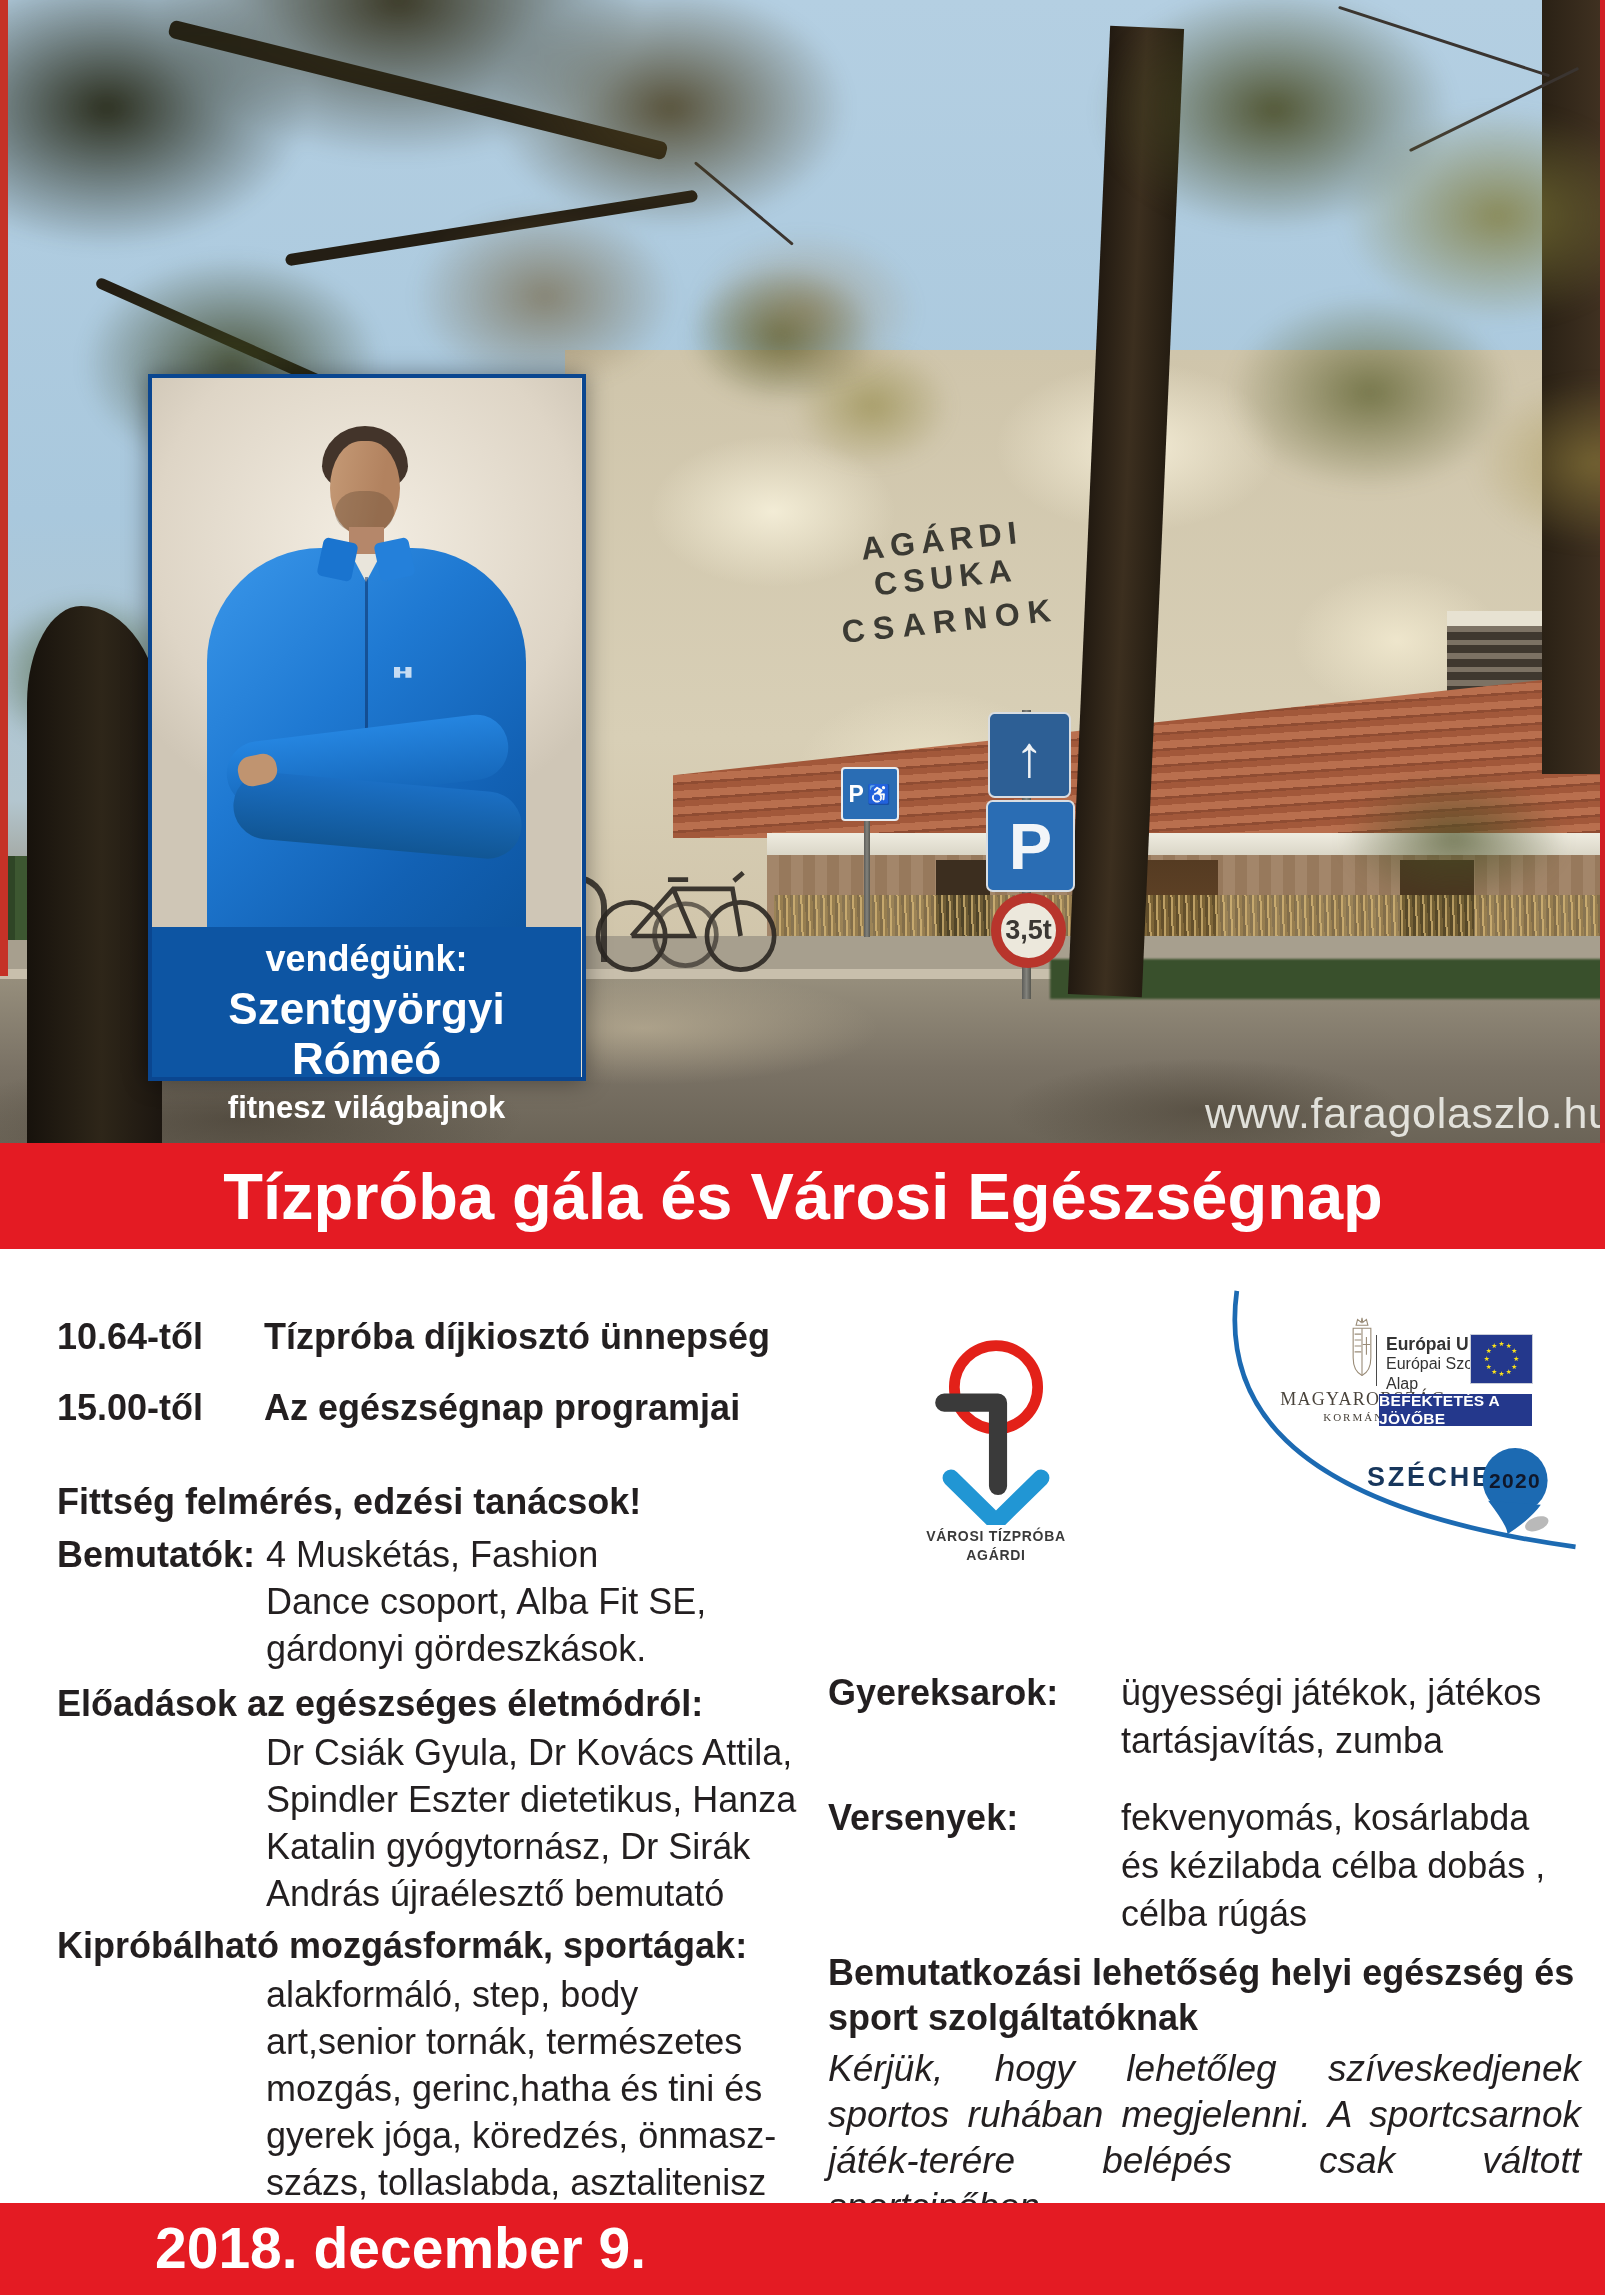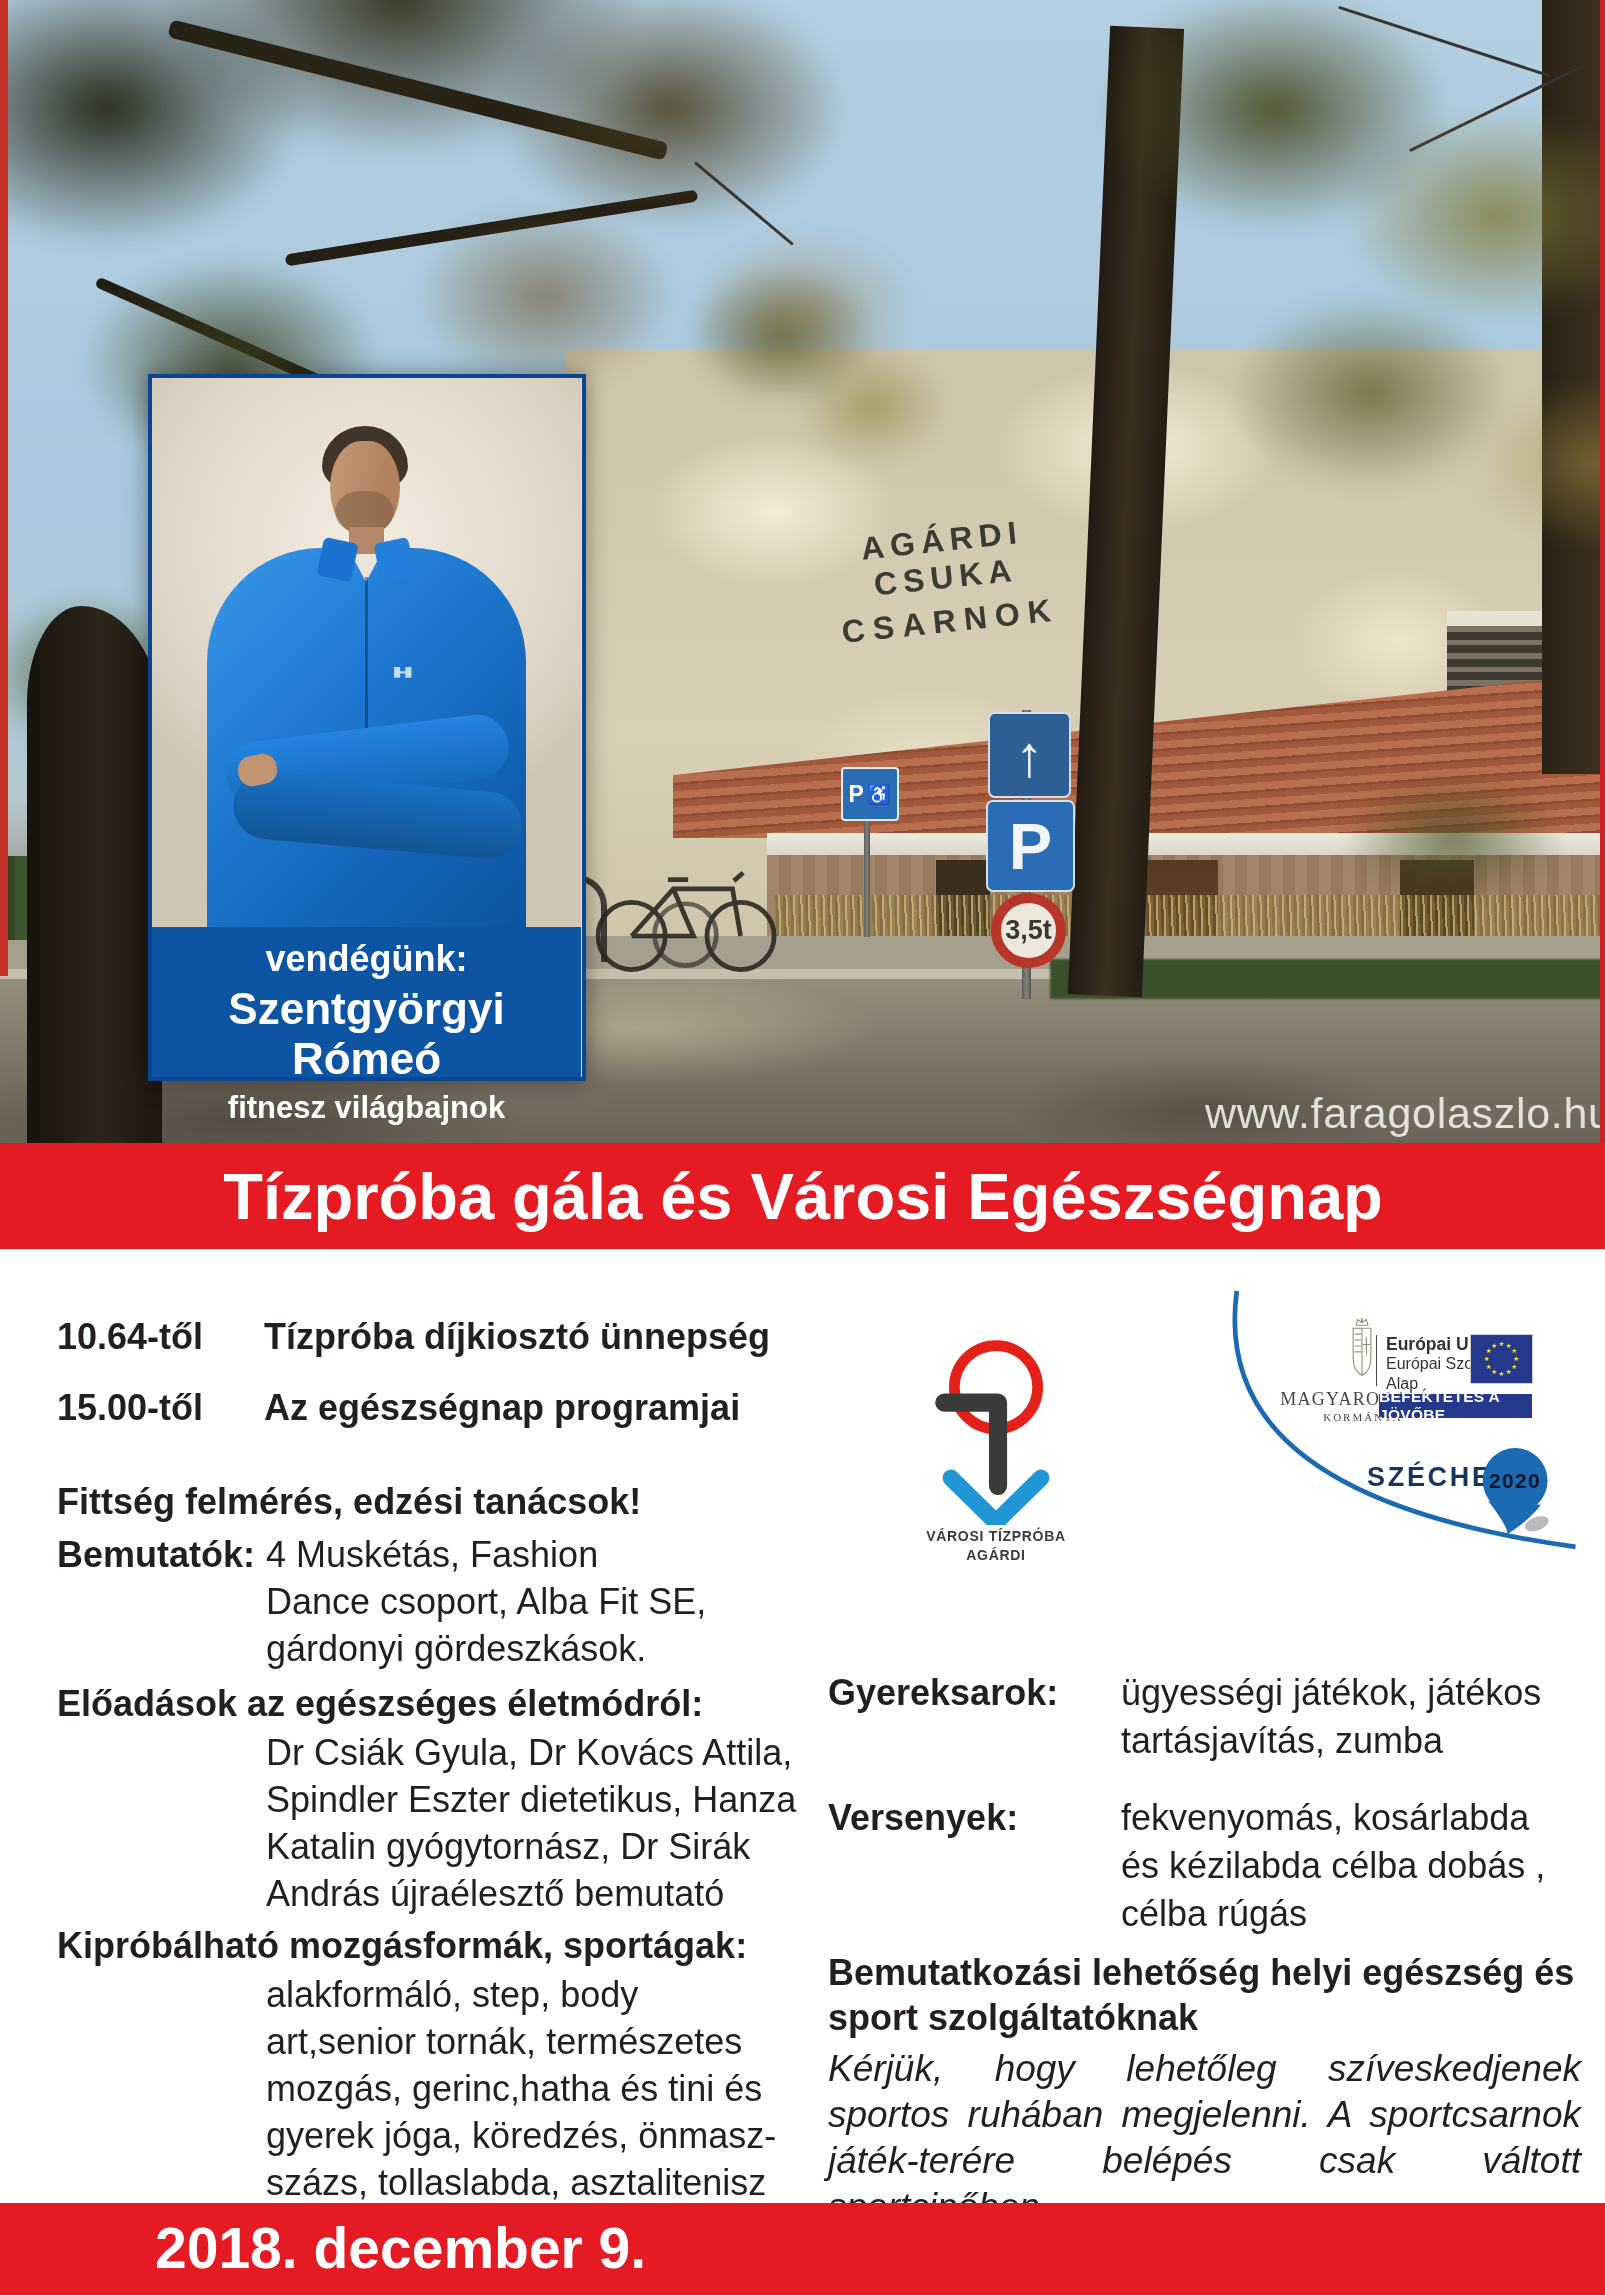--- a/index.html
+++ b/index.html
@@ -164,21 +164,21 @@
   .gov-text{position:absolute;left:57px;top:113px;width:168px;text-align:center;color:#4a443c;
     font-family:"Liberation Serif",serif;}
   .gov-text .g1{font-size:18px;letter-spacing:1.3px;}
   .gov-text .g2{font-size:11px;letter-spacing:2px;margin-top:1.3px;}
   .divider{position:absolute;left:154px;top:59px;width:1.3px;height:51px;background:#4a4a4a;}
   .eu-text{position:absolute;left:164px;top:58px;color:#333;line-height:20px;}
   .eu-text .e1{font-size:17.5px;font-weight:bold;}
   .eu-text .e2,.eu-text .e3{font-size:16px;}
   .eu-flag{position:absolute;left:249px;top:59px;width:61px;height:48px;background:#24388c;
     outline:0.7px solid #c9cdd8;}
-  .bar{position:absolute;left:157px;top:118px;width:153px;height:24px;background:#24388c;color:#fff;
+  .bar{position:absolute;left:157px;top:118px;width:153px;height:32px;background:#24388c;color:#fff;
     display:flex;align-items:center;justify-content:center;font-size:15.5px;font-weight:bold;letter-spacing:0.3px;}
   .sz-name{position:absolute;left:145px;top:186px;font-size:27px;font-weight:bold;letter-spacing:2.7px;color:#17365c;}
   .sz-pin{position:absolute;left:258px;top:172px;width:73px;height:88px;}
   .sz-year{position:absolute;left:258px;top:193px;width:70px;text-align:center;color:#0f172a;
     font-size:21px;font-weight:bold;letter-spacing:1.3px;}
 
   
   .footer{position:absolute;left:0;top:2203px;width:1606px;height:92px;background:#e41b23;color:#fff;}
   .footer .date{position:absolute;left:155px;top:12px;font-size:57px;font-weight:bold;}
   .footer .venue{position:absolute;left:910px;top:12px;font-size:57px;font-weight:bold;}

